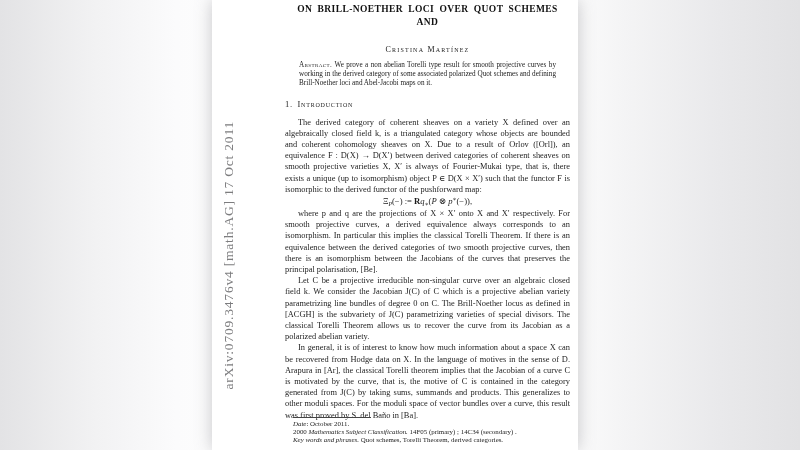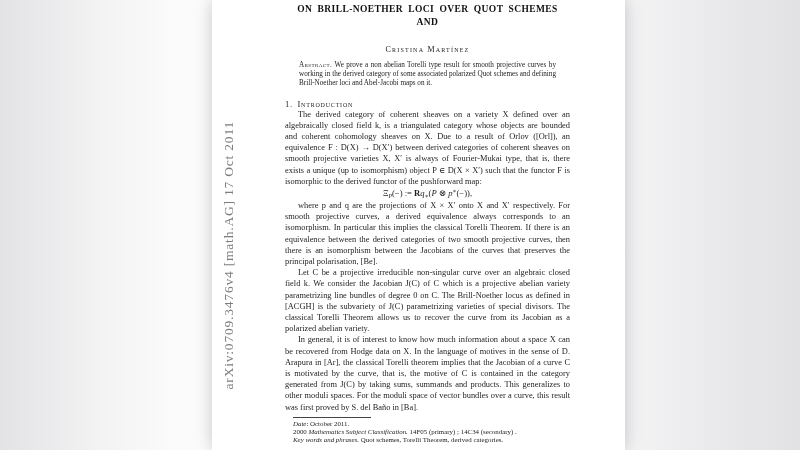--- a/index.html
+++ b/index.html
@@ -12,21 +12,21 @@
     position: relative;
     width: 800px; height: 450px;
     overflow: hidden;
     background: linear-gradient(90deg,
       #e3e3e5 0%, #f2f2f3 12%, #fbfbfc 22%, #fdfdfd 30%,
       #fdfdfd 70%, #f4f4f5 78%, #e9e9eb 90%, #e2e2e4 100%);
   }
   .page {
     position: absolute;
     left: 212px; top: 0;
-    width: 413px; height: 450px;
+    width: 366px; height: 450px;
     background: #ffffff;
     box-shadow: 0 0 16px rgba(110,110,118,0.38);
     color: #1c1c1c;
   }
   .watermark-wrap {
     position: absolute;
     left: 218px; top: 0; height: 450px; width: 22px;
     display: flex; align-items: center; justify-content: center;
   }
   .watermark-wrap span {
@@ -79,21 +79,21 @@
     letter-spacing: 0.8px;
     word-spacing: 1.5px;
   }
   .body-par {
     font-size: 8.4px;
     line-height: 11.2px;
     text-align: justify;
     text-indent: 13px;
     color: #1d1d1d;
   }
-  .body-par.first { margin-top: 0; }
+  .body-par.first { margin-top: 8px; }
   .formula {
     text-align: center;
     font-size: 8.6px;
     margin: 1px 0 1px 0;
   }
   .it { font-style: italic; }
   .bf { font-weight: bold; }
   .sub { vertical-align: -2px; font-size: 68%; }
   .sup { vertical-align: 3px; font-size: 68%; }
   .footer {

